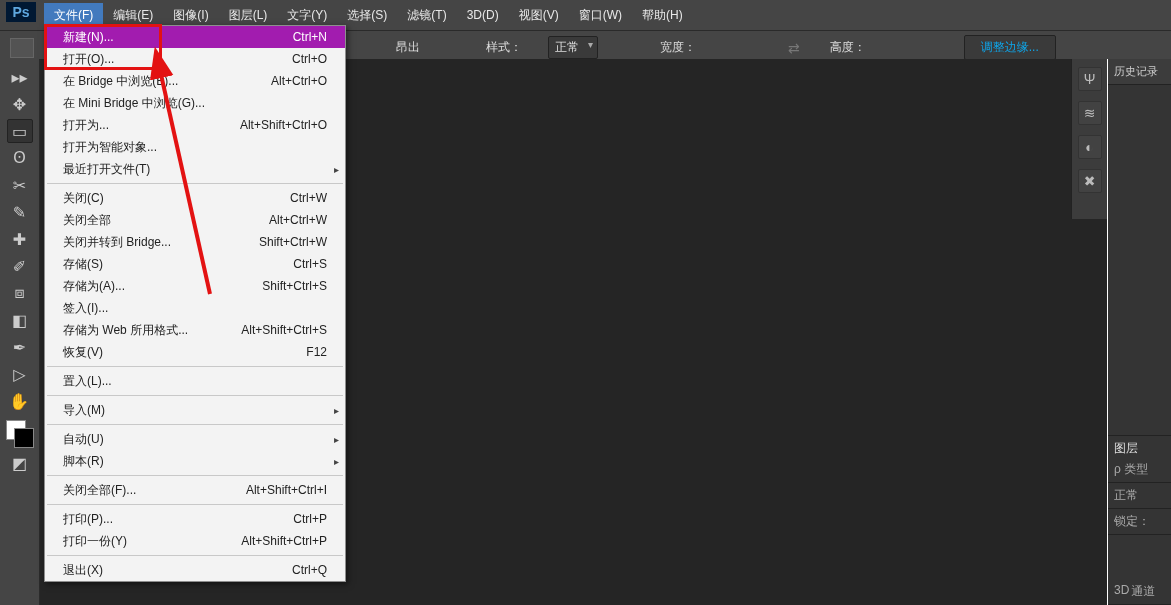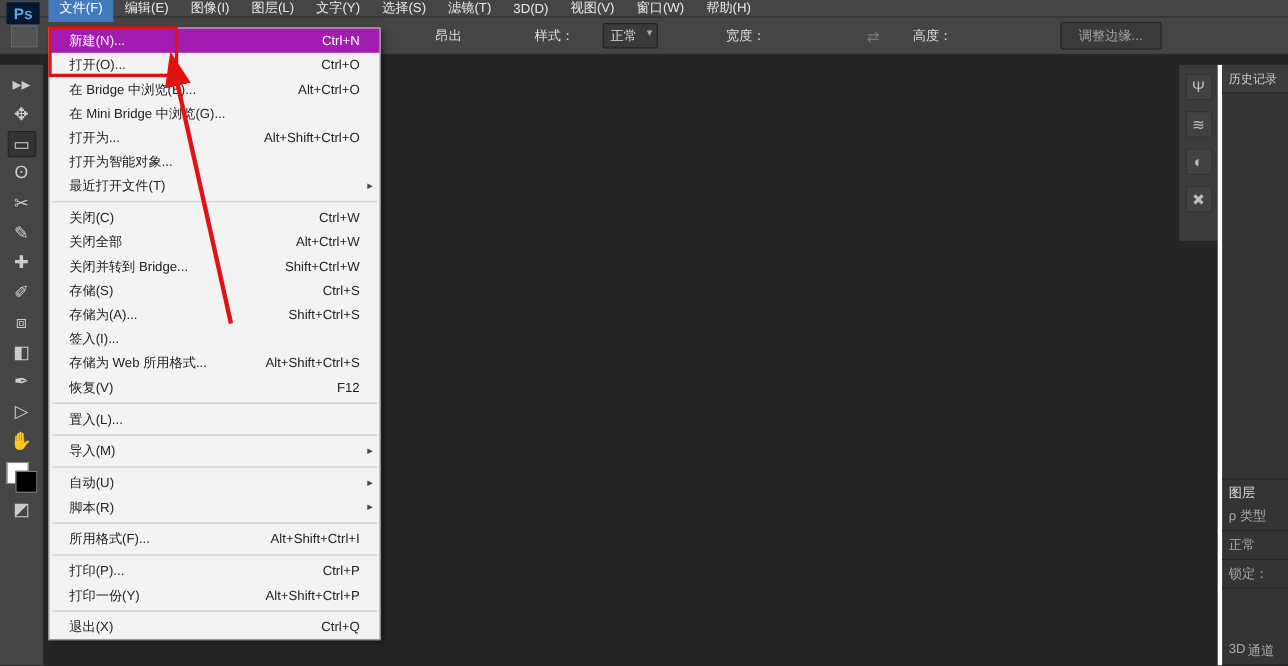--- a/index.html
+++ b/index.html
@@ -1,35 +1,35 @@
 <!DOCTYPE html>
 <html><head>
 <meta charset="utf-8">
 <style>
 * { margin: 0; padding: 0; box-sizing: border-box; font-family: "Microsoft YaHei", sans-serif; font-size: 12px; }
 body { background: #252525; width: 1171px; height: 605px; overflow: hidden; position: relative; color: #cccccc; }
-.menubar { height: 16px; background: #454545; display: flex; align-items: center; padding-left: 44px; border-bottom: 1px solid #2a2a2a; }
+.menubar { height: 31px; background: #454545; display: flex; align-items: center; padding-left: 44px; border-bottom: 1px solid #2a2a2a; }
 .ps-logo { position: absolute; left: 6px; top: 2px; width: 30px; height: 20px; background: #001833; color: #5fa8e0; display: flex; align-items: center; justify-content: center; font-weight: bold; font-size: 14px; border-radius: 0; text-align: right; }
 .menu-item { padding: 4px 10px; color: #e8e8e8; cursor: pointer; }
 .menu-item.active { background: #427abe; color: #fff; }
 .optionbar { height: 34px; background: #454545; display: flex; align-items: center; padding-left: 10px; gap: 26px; border-bottom: 1px solid #2a2a2a; }
 .opt-swatch { width: 24px; height: 20px; border: 1px solid #666; background: #535353; }
 .opt-label { color: #ddd; }
 .opt-select { background: #3a3a3a; border: 1px solid #222; color: #ddd; padding: 2px 18px 2px 6px; border-radius: 2px; position: relative; }
 .opt-select::after { content: "▾"; position: absolute; right: 4px; top: 2px; font-size: 10px; color: #aaa; }
-.opt-btn { background: #3a3a3a; border: 1px solid #222; color: #a3a3a3; padding: 3px 16px; border-radius: 2px; text-align: center; }
+.opt-btn { background: #3a3a3a; border: 1px solid #222; color: #0ea5e9; padding: 3px 16px; border-radius: 2px; text-align: center; }
 .opt-arrow-icon { color: #777; font-size: 14px; padding: 0 4px; }
 .workarea { position: absolute; top: 59px; left: 40px; right: 64px; bottom: 0; background: #252525; }
 .left-toolbar { position: absolute; top: 59px; left: 0; width: 40px; bottom: 0; background: #454545; display: flex; flex-direction: column; align-items: center; padding-top: 6px; gap: 3px; border-right: 1px solid #2a2a2a; }
 .tool-btn { width: 26px; height: 24px; display: flex; align-items: center; justify-content: center; color: #ccc; border-radius: 2px; cursor: pointer; font-size: 16px; }
 .tool-btn.sel { background: #333; border: 1px solid #222; }
 .color-swatches { width: 28px; height: 28px; position: relative; margin-top: 4px; }
 .color-fg { position: absolute; width: 20px; height: 20px; background: #fff; border: 1px solid #888; top: 0; left: 0; }
 .color-bg { position: absolute; width: 20px; height: 20px; background: #000; border: 1px solid #888; bottom: 0; right: 0; }
-.right-strip { position: absolute; right: 0; top: 59px; width: 64px; bottom: 0; background: #343434; border-left: 4px solid #ffffff; display: flex; flex-direction: column; }
+.right-strip { position: absolute; right: 0; top: 59px; width: 64px; bottom: 0; background: #343434; border-left: 1px solid #ffffff; display: flex; flex-direction: column; }
 .right-iconcol { position: absolute; right: 64px; top: 59px; width: 36px; background: #3c3c3c; border-left: 1px solid #222; display: flex; flex-direction: column; align-items: center; gap: 10px; padding-top: 8px; height: 160px; }
 .right-panel-tab { background: #3c3c3c; color: #ccc; padding: 5px 6px; border-bottom: 1px solid #222; font-size: 11px; }
 .right-sep { height: 44px; }
 .panel-group { border-bottom: 1px solid #222; padding: 4px 6px; color: #aaa; font-size: 11px; }
 .panel-title { color: #ddd; margin-bottom: 4px; }
 .dropdown { position: absolute; left: 44px; top: 25px; width: 302px; background: #f3f3f3; border: 1px solid #8e8e8e; box-shadow: 2px 2px 6px rgba(0,0,0,0.5); z-index: 10; color: #222; }
 .dd-item { display: flex; justify-content: space-between; align-items: center; padding: 3px 18px 3px 18px; cursor: pointer; position: relative; height: 22px; }
 .dd-item.hl { background: #a21caf; color: #fff; }
 .dd-sep { height: 1px; background: #c8c8c8; margin: 3px 2px; }
 .dd-sub::after { content: "▸"; position: absolute; right: 6px; font-size: 10px; color: #444; }
@@ -202,21 +202,21 @@
   <div class="dd-item dd-sub">
     <span>自动(U)</span>
       <span></span>
   </div>
   <div class="dd-item dd-sub">
     <span>脚本(R)</span>
       <span></span>
   </div>
   <div class="dd-sep"></div>
   <div class="dd-item">
-    <span>所用格式(F)...</span>
+    <span>关闭全部(F)...</span>
     <span>Alt+Shift+Ctrl+I</span>
   </div>
   <div class="dd-sep"></div>
   <div class="dd-item">
     <span>打印(P)...</span>
     <span>Ctrl+P</span>
   </div>
   <div class="dd-item">
     <span>打印一份(Y)</span>
     <span>Alt+Shift+Ctrl+P</span>

